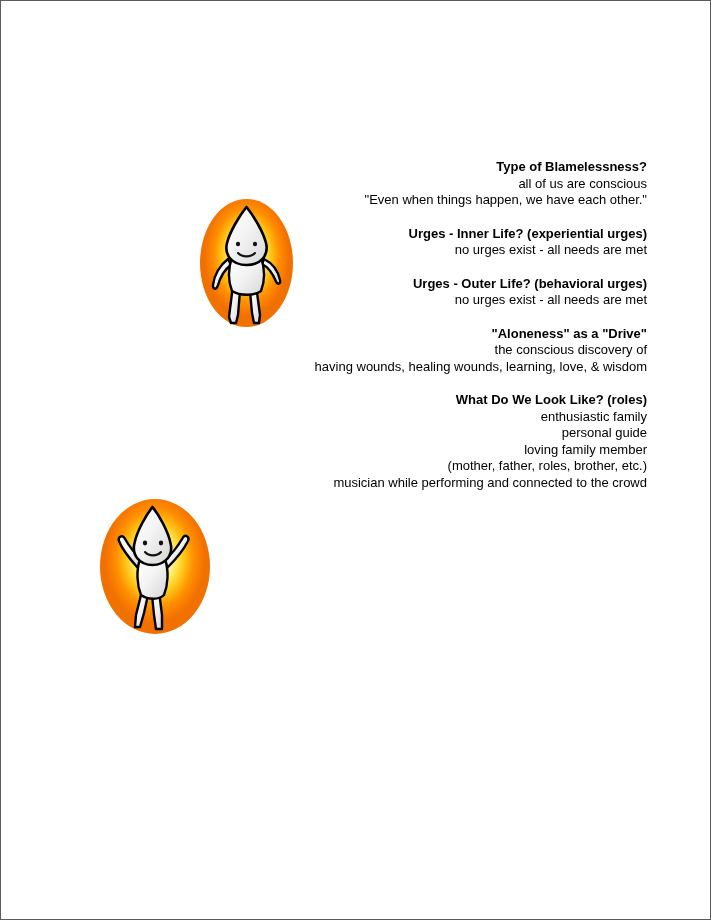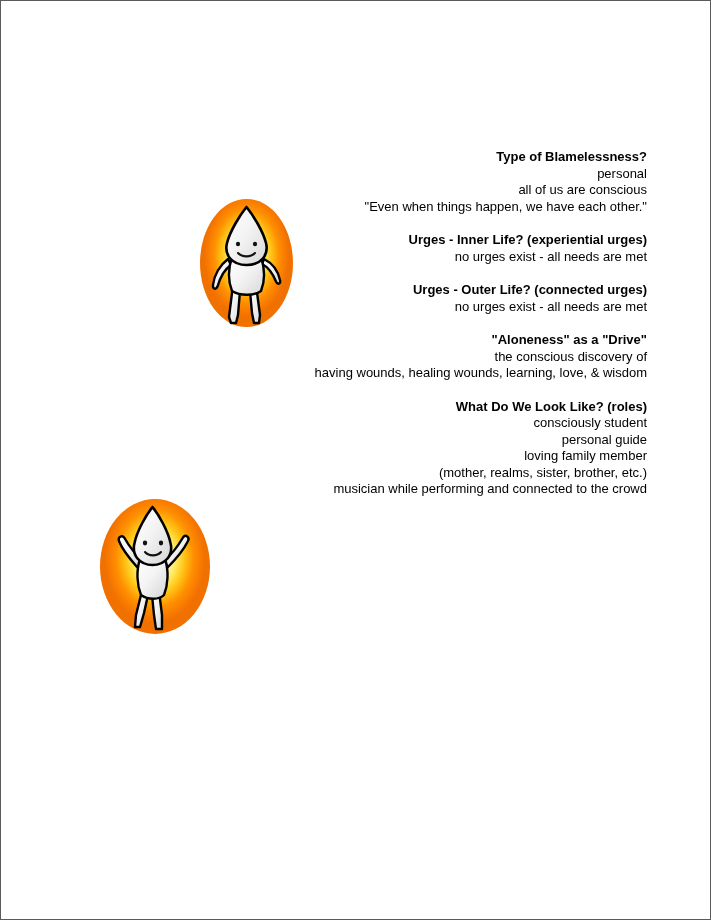--- a/index.html
+++ b/index.html
@@ -17,21 +17,21 @@
     background: #ffffff;
     border: 1px solid #5a5a5a;
     box-sizing: border-box;
     overflow: hidden;
   }
 
   
   .text-column {
     position: absolute;
     left: 160px;
-    top: 148px;
+    top: 158px;
     width: 486px;
     text-align: right;
     color: #000000;
   }
   .qa-block {
     margin-bottom: 17px;
   }
   .qa-block:last-child { margin-bottom: 0; }
   .qa-heading {
     font-size: 13px;
@@ -159,45 +159,44 @@
       <ellipse cx="61" cy="44" rx="2.2" ry="2.4" fill="#111"></ellipse>
 
       <path d="M45 53 C49 57.5 57 57.5 61 53" fill="none" stroke="#111" stroke-width="2.1" stroke-linecap="round"></path>
     </svg>
   </div>
 
   <div class="text-column">
 
     <div class="qa-block">
       <div class="qa-heading">Type of Blamelessness?</div>
-      <div class="qa-line">personal</div>
       <div class="qa-line">all of us are conscious</div>
       <div class="qa-line">"Even when things happen, we have each other."</div>
     </div>
 
     <div class="qa-block">
       <div class="qa-heading">Urges - Inner Life? (experiential urges)</div>
       <div class="qa-line">no urges exist - all needs are met</div>
     </div>
 
     <div class="qa-block">
-      <div class="qa-heading">Urges - Outer Life? (connected urges)</div>
+      <div class="qa-heading">Urges - Outer Life? (behavioral urges)</div>
       <div class="qa-line">no urges exist - all needs are met</div>
     </div>
 
     <div class="qa-block">
       <div class="qa-heading">"Aloneness" as a "Drive"</div>
       <div class="qa-line">the conscious discovery of</div>
       <div class="qa-line">having wounds, healing wounds, learning, love, &amp; wisdom</div>
     </div>
 
 
     <div class="qa-block">
       <div class="qa-heading">What Do We Look Like? (roles)</div>
-      <div class="qa-line">consciously student</div>
+      <div class="qa-line">enthusiastic family</div>
       <div class="qa-line">personal guide</div>
       <div class="qa-line">loving family member</div>
-      <div class="qa-line">(mother, realms, sister, brother, etc.)</div>
+      <div class="qa-line">(mother, father, roles, brother, etc.)</div>
       <div class="qa-line">musician while performing and connected to the crowd</div>
     </div>
 
   </div>
 </div>
 
 </body></html>

